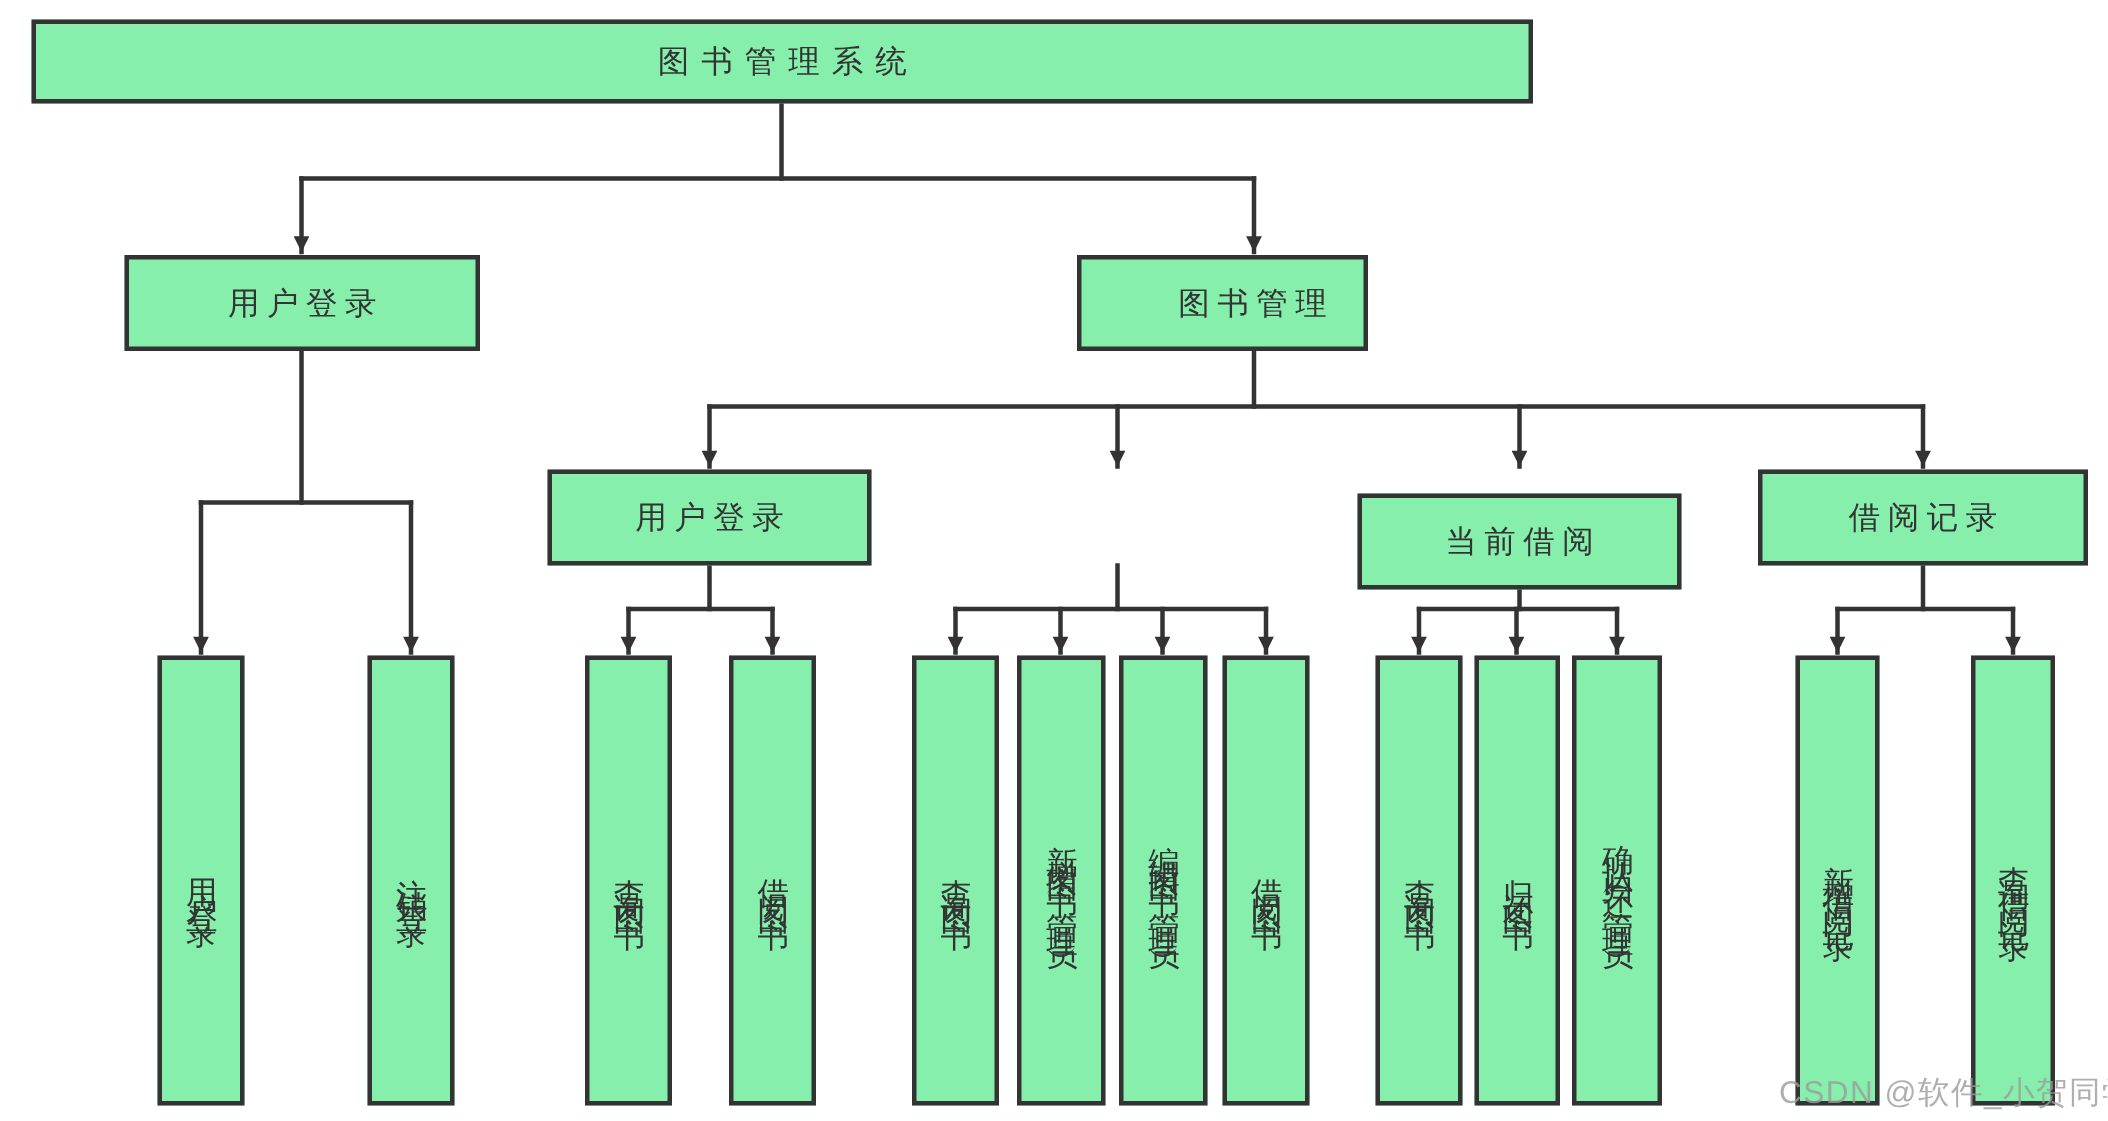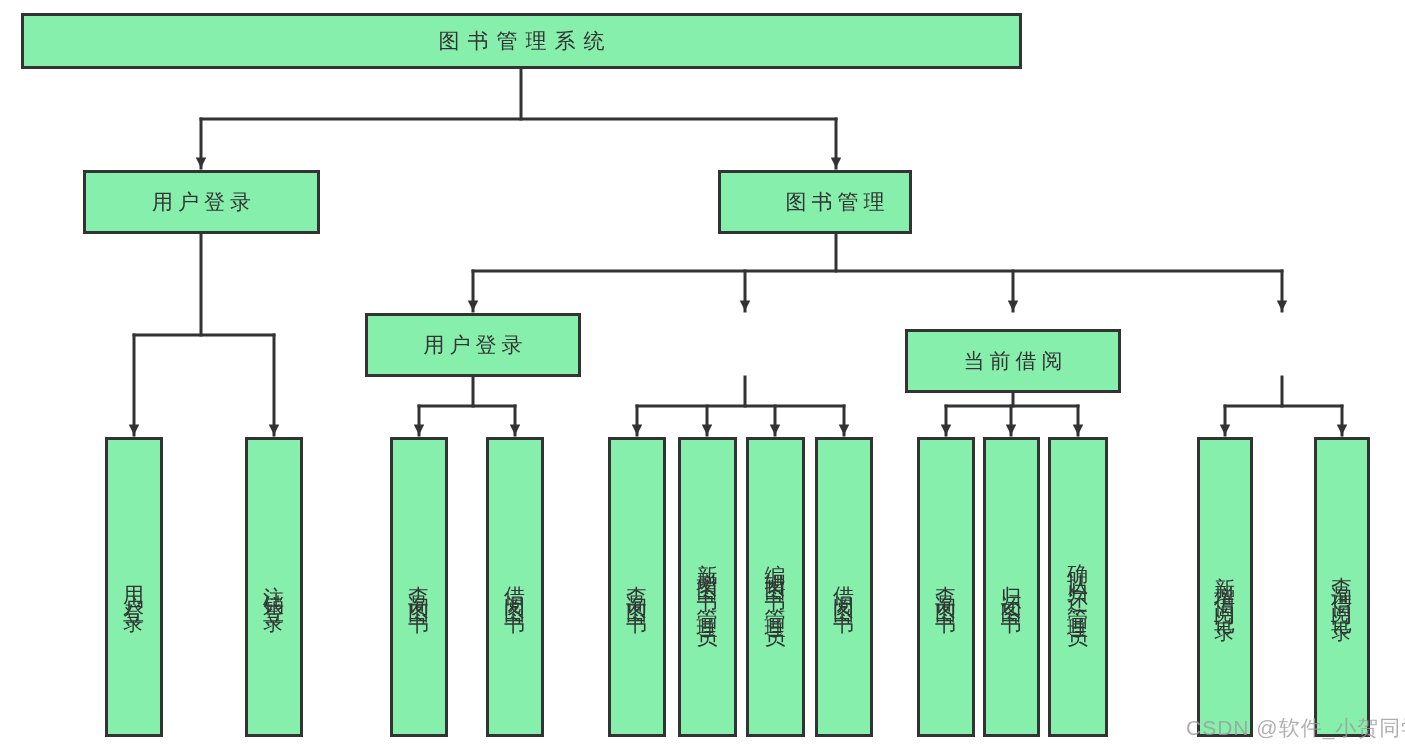--- a/index.html
+++ b/index.html
@@ -145,20 +145,23 @@
   <div class="node hnode" style="left:718px; top:170px; width:194px; height:64px;padding-left:40px;">
     <span>图书管理</span>
   </div>
 
   <div class="node hnode" style="left:365px; top:313px; width:216px; height:64px;">
     <span>用户登录</span>
   </div>
   <div class="node hnode" style="left:905px; top:329px; width:216px; height:64px;">
     <span>当前借阅</span>
   </div>
+  <div class="node hnode" style="left:1172px; top:313px; width:220px; height:64px;">
+    <span>借阅记录</span>
+  </div>
 
   <div class="node vnode" style="left:105px; width:58px;">
     <span class="vtext">用户登录</span>
   </div>
   <div class="node vnode" style="left:245px; width:58px;">
     <span class="vtext">注销登录</span>
   </div>
 
   <div class="node vnode" style="left:390px; width:58px;">
     <span class="vtext">查询图书</span>

